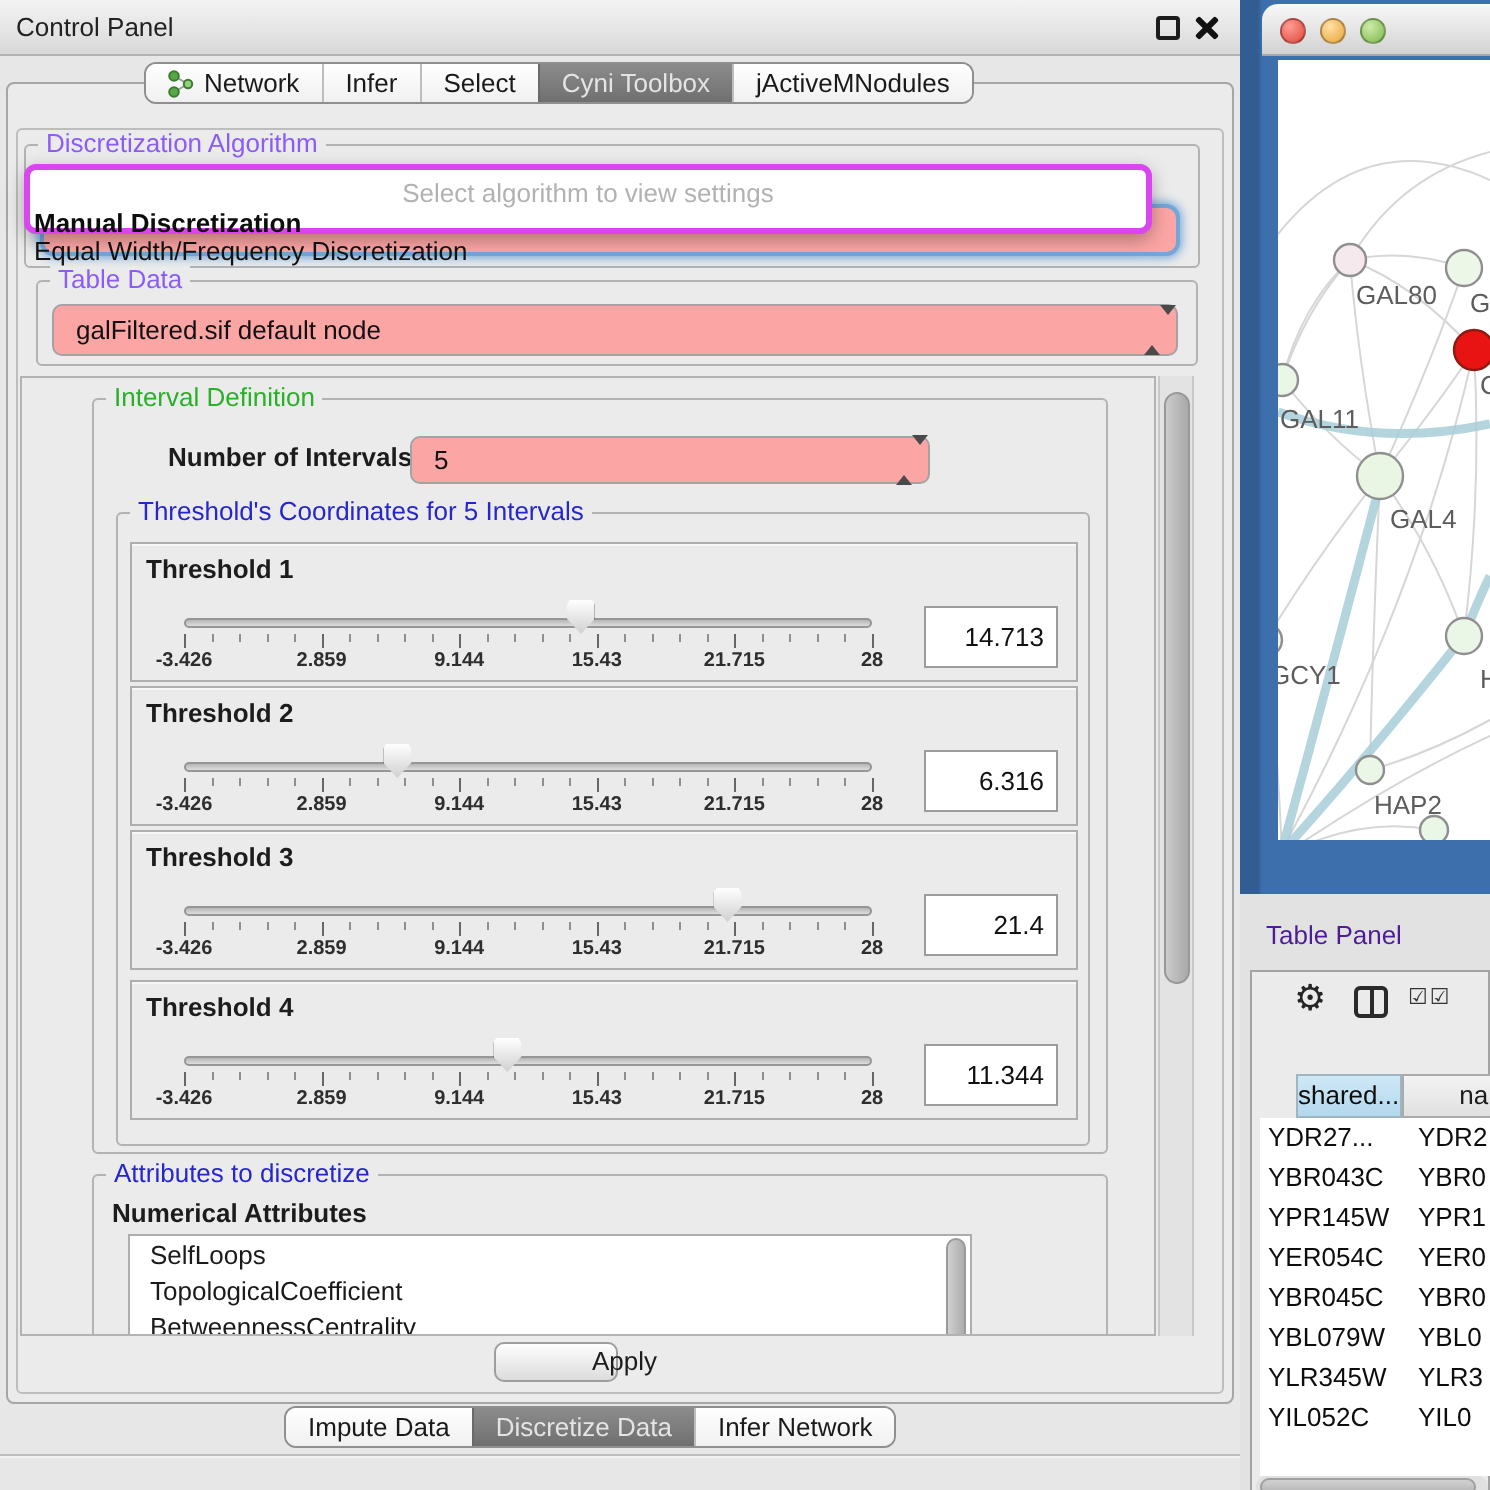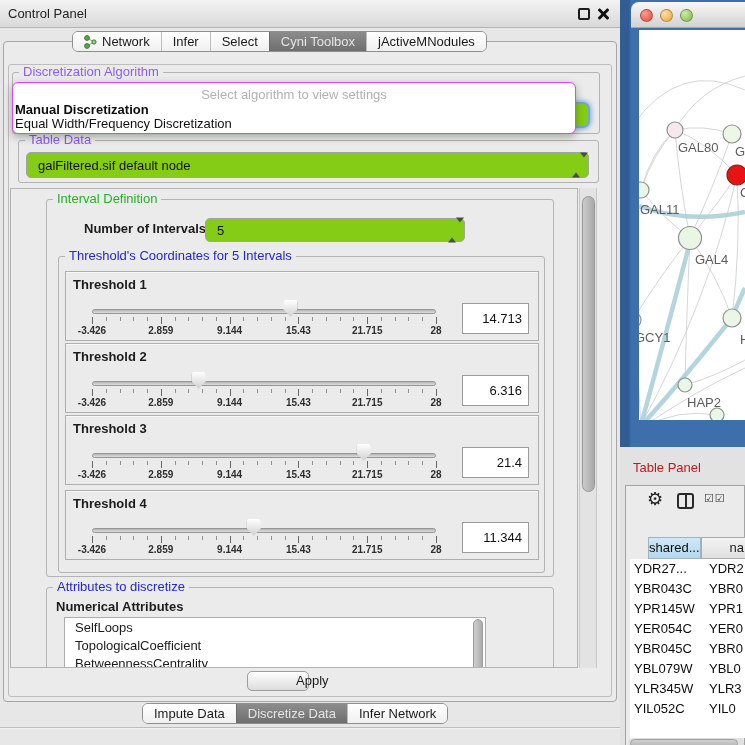--- a/index.html
+++ b/index.html
@@ -34,31 +34,31 @@
   .tabstrip.top { left:72px; top:31px; }
   .tabstrip.bottom { left:142px; top:703px; }
   .net-icon { display:inline-block; width:13px; height:14px; }
   
   .gb { position:absolute; border:1px solid #b3b3b3; border-radius:3px; }
   .gb > .gb-label { position:absolute; top:-8px; left:6px; background:#ebebeb; padding:0 4px;
     font-size:13px; line-height:14px; color:#8b5cf6; white-space:nowrap; }
   .gb-label.green { color:#28b028; }
   .gb-label.blue { color:#2626cc; }
   
-  .combo { position:absolute; background:#84cc16; border:1px solid #a3a3a3; border-radius:5px; }
+  .combo { position:absolute; background:#fca5a5; border:1px solid #a3a3a3; border-radius:5px; }
   .combo .combo-text { position:absolute; left:11px; top:50%; transform:translateY(-50%); color:#111; }
   .spinner { position:absolute; right:8px; top:50%; transform:translateY(-50%); width:8px; }
   .spinner .up { width:0; height:0; border-left:4px solid transparent; border-right:4px solid transparent;
     border-bottom:5px solid #4a4a4a; margin-bottom:3px; }
   .spinner .down { width:0; height:0; border-left:4px solid transparent; border-right:4px solid transparent;
     border-top:5px solid #4a4a4a; }
   .combo.focusring { border:2px solid #74a6d6; box-shadow:0 0 5px 1px rgba(96,156,214,.85); border-radius:7px; z-index:10; }
   
-  .popup { position:absolute; left:12px; top:82px; width:564px; height:52px; background:#fff;
-    border:1px solid #d946ef; border-radius:6px; box-shadow:0 3px 9px rgba(0,0,0,.30); z-index:50; }
+  .popup { position:absolute; left:12px; top:82px; width:564px; height:35px; background:#fff;
+    border:3px solid #d946ef; border-radius:6px; box-shadow:0 3px 9px rgba(0,0,0,.30); z-index:50; }
   .popup .ph { position:absolute; left:0; right:0; top:4px; text-align:center; color:#b2b2b2; }
   .popup .opt1 { position:absolute; left:2px; top:19px; font-weight:bold; color:#0d0d0d; }
   .popup .opt2 { position:absolute; left:2px; top:33px; color:#111; }
   
   .viewport { position:absolute; left:10px; top:188px; width:568px; height:480px;
     border:1px solid #b3b3b3; background:#ebebeb; overflow:hidden; }
   .vscroll { position:absolute; left:579px; top:188px; width:18px; height:480px;
     background:#e3e3e3; border-left:1px solid #c8c8c8; border-right:1px solid #c8c8c8; }
   .vscroll .vthumb { position:absolute; left:2px; top:8px; width:13px; height:296px; border-radius:7px;
     background:linear-gradient(90deg,#cbcbcb,#a9a9a9); border:1px solid #979797; }
@@ -98,21 +98,21 @@
   .net-frame { position:absolute; left:0; top:0; width:125px; height:447px;
     background:linear-gradient(90deg,#315d92 0,#315d92 9px,#3c6fab 11px); }
   .mac-titlebar { position:absolute; left:11px; top:2px; width:114px; height:26px;
     border-top-left-radius:8px; background:linear-gradient(#f8f8f8,#d2d2d2); border-bottom:1px solid #a8a8a8; }
   .light { position:absolute; top:7px; width:13px; height:13px; border-radius:50%; border:1px solid rgba(0,0,0,.28); }
   .net-canvas { position:absolute; left:19px; top:30px; width:106px; height:390px; background:#fff; }
   .net-canvas svg { display:block; }
   .net-canvas text { font-family:"Liberation Sans", sans-serif; font-size:13px; fill:#5d5d5d; }
   
   .tp-titlebar { position:absolute; left:0; top:447px; width:125px; height:38px; background:#e2e2e2; }
-  .tp-titlebar .tp-title { position:absolute; left:13px; top:13px; color:#b91c1c; }
+  .tp-titlebar .tp-title { position:absolute; left:13px; top:13px; color:#4c1d95; }
   .tp-body { position:absolute; left:5px; top:485px; width:120px; height:268px;
     border:1px solid #a3a3a3; background:#ebebeb; }
   .gear { position:absolute; left:21px; top:2px; font-size:18px; color:#252525; }
   .col-icon { position:absolute; left:51px; top:7px; width:17px; height:16px; border:2px solid #2a2a2a; border-radius:3px; }
   .col-icon::after { content:""; position:absolute; left:5.5px; top:0; width:2px; height:12px; background:#2a2a2a; }
   .checks { position:absolute; left:78px; top:6px; font-size:11px; color:#333; letter-spacing:1px; }
   .tp-header { position:absolute; left:4px; top:51px; height:22px; width:116px; display:flex; overflow:hidden; }
   .th { border:1px solid #9fb6c2; font-size:13px; line-height:20px; }
   .th.c1 { width:78px; background:linear-gradient(#cfe8f6,#b2d8ee); text-align:center; color:#0d0d0d;margin-left:18px; }
   .th.c2 { width:60px; background:linear-gradient(#f3f3f3,#e0e0e0); border-color:#ababab; padding-left:28px; }

